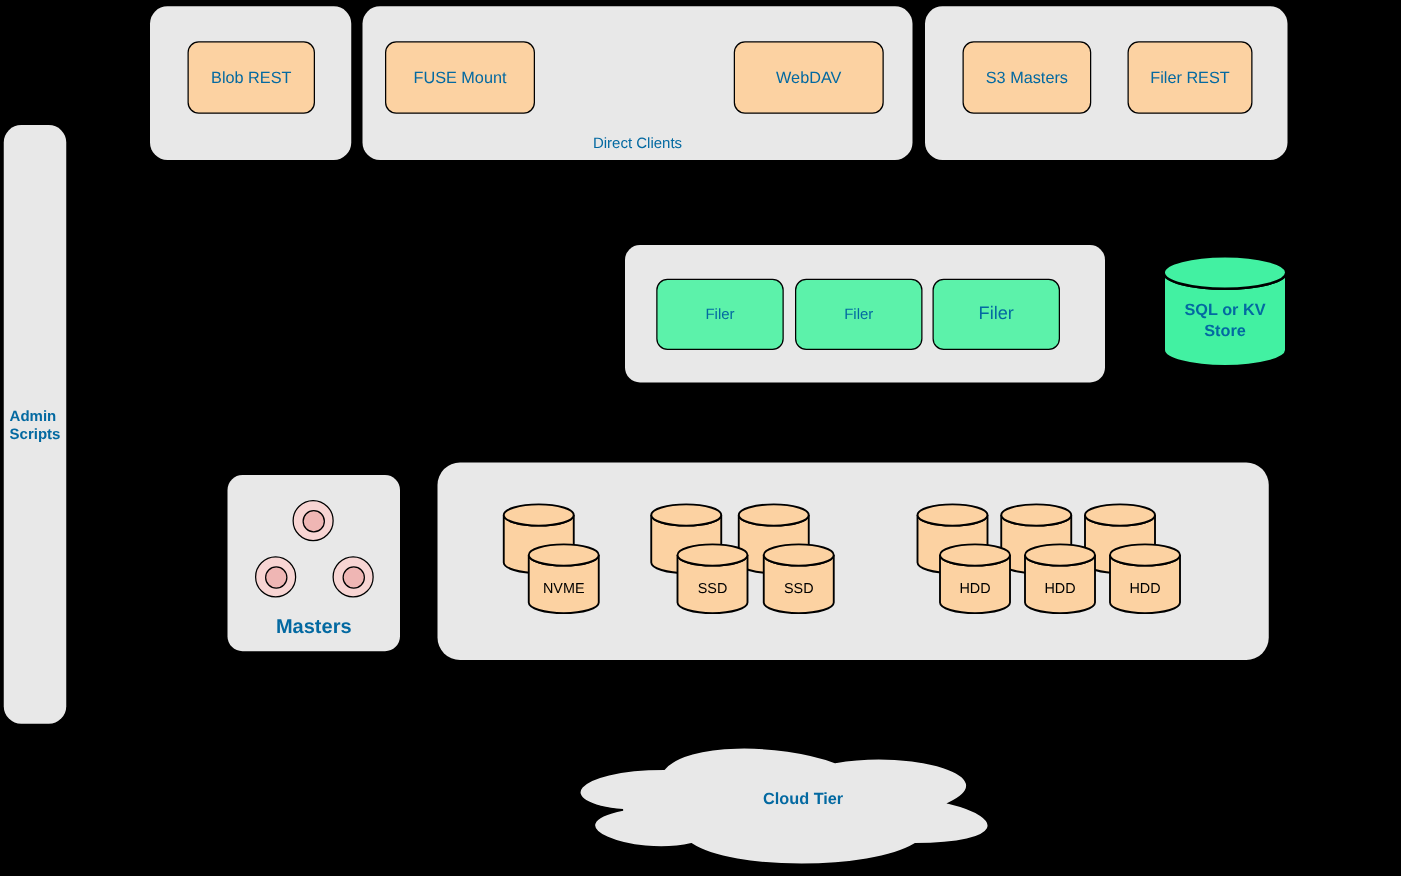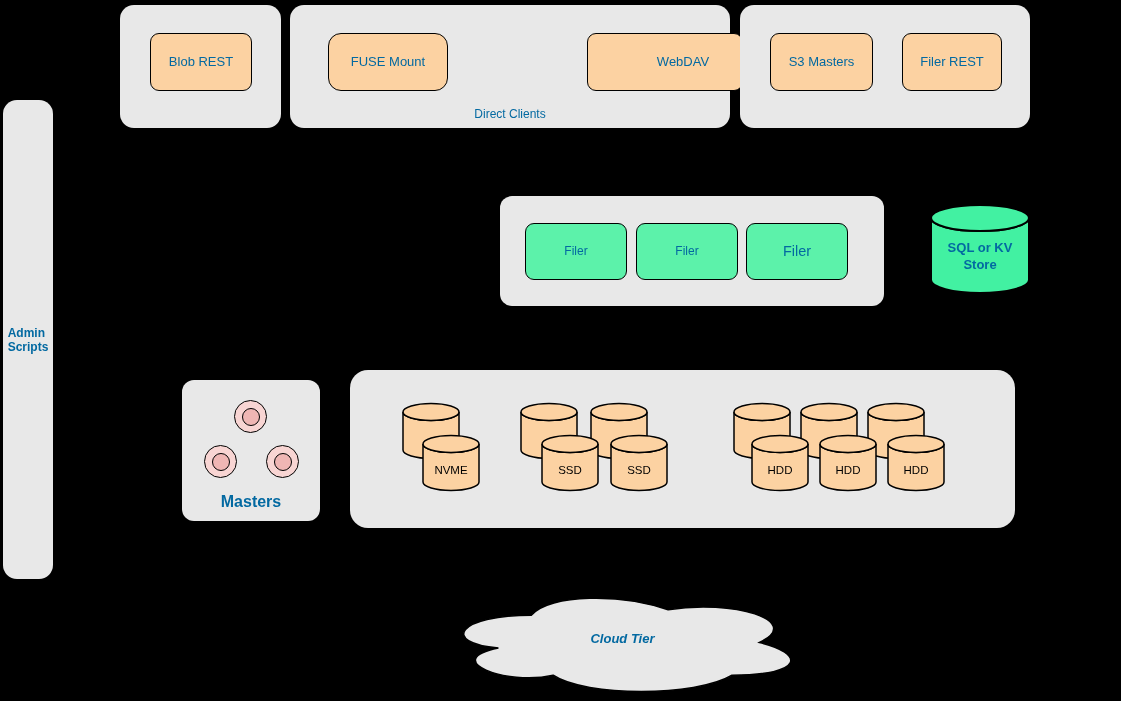--- a/index.html
+++ b/index.html
@@ -57,22 +57,22 @@
         <ellipse cx="29" cy="9" rx="28" ry="8.5"></ellipse>
       </g>
     </defs>
   </svg>
 
   <div class="group" style="left:120px; top:5px; width:161px; height:123px;">
     <div class="node" style="left:30px; top:28px; width:100px; height:56px;">Blob REST</div>
   </div>
 
   <div class="group" style="left:290px; top:5px; width:440px; height:123px;">
-    <div class="node" style="left:38px; top:28px; width:118px; height:56px;border-radius:13px;">FUSE Mount</div>
-    <div class="node" style="left:297px; top:28px; width:118px; height:56px;padding-left:36px;">WebDAV</div>
+    <div class="node" style="left:18px; top:28px; width:118px; height:56px;">FUSE Mount</div>
+    <div class="node" style="left:297px; top:28px; width:118px; height:56px;">WebDAV</div>
     <div class="caption" style="bottom:7px;">Direct Clients</div>
   </div>
 
   <div class="group" style="left:740px; top:5px; width:290px; height:123px;">
     <div class="node" style="left:30px; top:28px; width:101px; height:56px;">S3 Masters</div>
     <div class="node" style="left:162px; top:28px; width:98px; height:56px;">Filer REST</div>
   </div>
 
   <div class="admin">
     <span>Admin
@@ -155,15 +155,15 @@
 
   <svg class="cloud-shape" style="left:440px; top:588px;" width="365" height="109" viewBox="0 0 365 109">
     <path class="cloud-fill" d="M91.25,27.25
       C18.25,27.25 0,54.5 58.4,59.95
       C0,71.94 65.7,98.1 113.15,87.2
       C146,109 255.5,109 292,87.2
       C365,87.2 365,65.4 319.375,54.5
       C365,32.7 292,10.9 228.125,21.8
       C182.5,5.45 109.5,5.45 91.25,27.25 Z"></path>
   </svg>
-  <div class="overlay-label" style="left:440px; top:588px; width:365px; height:103px;font-style:italic;">Cloud Tier</div>
+  <div class="overlay-label" style="left:460px; top:588px; width:365px; height:103px;">Cloud Tier</div>
 
 </div>
 
 </body></html>

